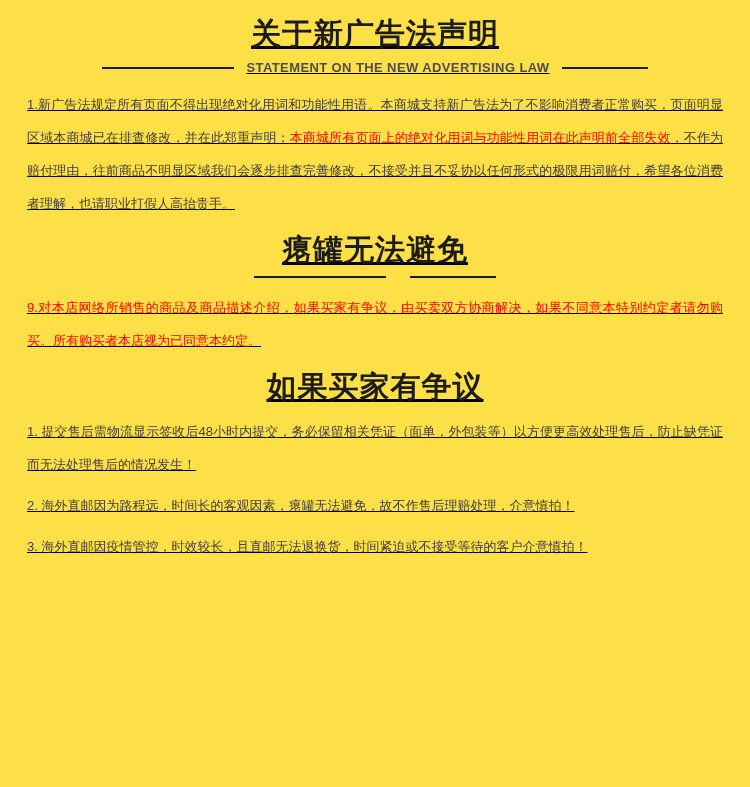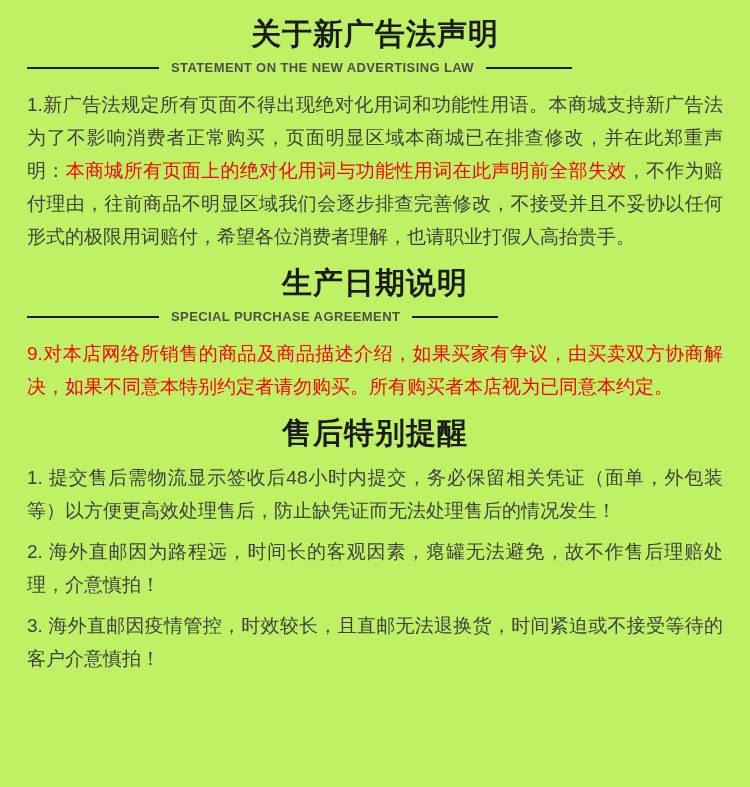--- a/index.html
+++ b/index.html
@@ -5,58 +5,59 @@
   html, body {
     margin: 0;
     padding: 0;
     background: #ffffff;
   }
   .page {
     width: 750px;
     height: 787px;
     box-sizing: border-box;
     padding: 14px 27px 8px 27px;
-    background: #bef264;
+    background: #fde047;
     font-family: "Liberation Sans", sans-serif;
     overflow: hidden;
+    text-decoration: underline;
   }
   .section { margin: 0; }
   .section + .section { margin-top: 10px; }
   .sec-title {
     margin: 0;
     text-align: center;
     font-size: 30px;
     line-height: 40px;
     font-weight: 800;
     color: #1c1c1c;
     letter-spacing: 1px;
   }
   .sec-sub {
     display: flex;
     align-items: center;
-    justify-content: flex-start;
+    justify-content: center;
     margin: 6px 0 13px 0;
   }
   .rule {
     height: 2px;
     background: #1c1c1c;
     flex: 0 0 auto;
   }
   .rule-left  { width: 132px; margin-right: 12px; }
   .rule-right { width: 86px;  margin-left: 12px; }
   .sub-text {
     font-size: 13px;
     font-weight: 700;
     color: #4d4d4d;
     letter-spacing: 0.4px;
     white-space: nowrap;
   }
   .para {
     margin: 8px 0 6px 0;
-    font-size: 19px;
+    font-size: 13px;
     line-height: 33px;
     color: #404040;
     text-align: justify;
   }
   .para:last-child { margin-bottom: 0; }
   .para.tight { margin-bottom: 0; }
   .red { color: #ff0000; }
 </style>
 </head>
 <body>
@@ -67,30 +68,29 @@
     <h1 class="sec-title">关于新广告法声明</h1>
     <div class="sec-sub">
       <span class="rule rule-left"></span>
       <span class="sub-text">STATEMENT ON THE NEW ADVERTISING LAW</span>
       <span class="rule rule-right"></span>
     </div>
     <p class="para"><span>1.新广告法规定所有页面不得出现绝对化用词和功能性用语。本商城支持新广告法为了不影响消费者正常购买，页面明显区域本商城已在排查修改，并在此郑重声明：</span><span class="red">本商城所有页面上的绝对化用词与功能性用词在此声明前全部失效</span><span>，不作为赔付理由，往前商品不明显区域我们会逐步排查完善修改，不接受并且不妥协以任何形式的极限用词赔付，希望各位消费者理解，也请职业打假人高抬贵手。</span></p>
   </div>
 
   <div class="section">
-    <h1 class="sec-title">生产日期说明</h1>
+    <h1 class="sec-title">瘪罐无法避免</h1>
     <div class="sec-sub">
       <span class="rule rule-left"></span>
-      <span class="sub-text">SPECIAL PURCHASE AGREEMENT</span>
       <span class="rule rule-right"></span>
     </div>
     <p class="para"><span class="red">9.对本店网络所销售的商品及商品描述介绍，如果买家有争议，由买卖双方协商解决，如果不同意本特别约定者请勿购买。所有购买者本店视为已同意本约定。</span></p>
   </div>
 
   <div class="section">
-    <h1 class="sec-title">售后特别提醒</h1>
+    <h1 class="sec-title">如果买家有争议</h1>
     <p class="para tight"><span>1. 提交售后需物流显示签收后48小时内提交，务必保留相关凭证（面单，外包装等）以方便更高效处理售后，防止缺凭证而无法处理售后的情况发生！</span></p>
     <p class="para tight"><span>2. 海外直邮因为路程远，时间长的客观因素，瘪罐无法避免，故不作售后理赔处理，介意慎拍！</span></p>
     <p class="para tight"><span>3. 海外直邮因疫情管控，时效较长，且直邮无法退换货，时间紧迫或不接受等待的客户介意慎拍！</span></p>
 
   </div>
 
 </div>
 
 </body></html>

